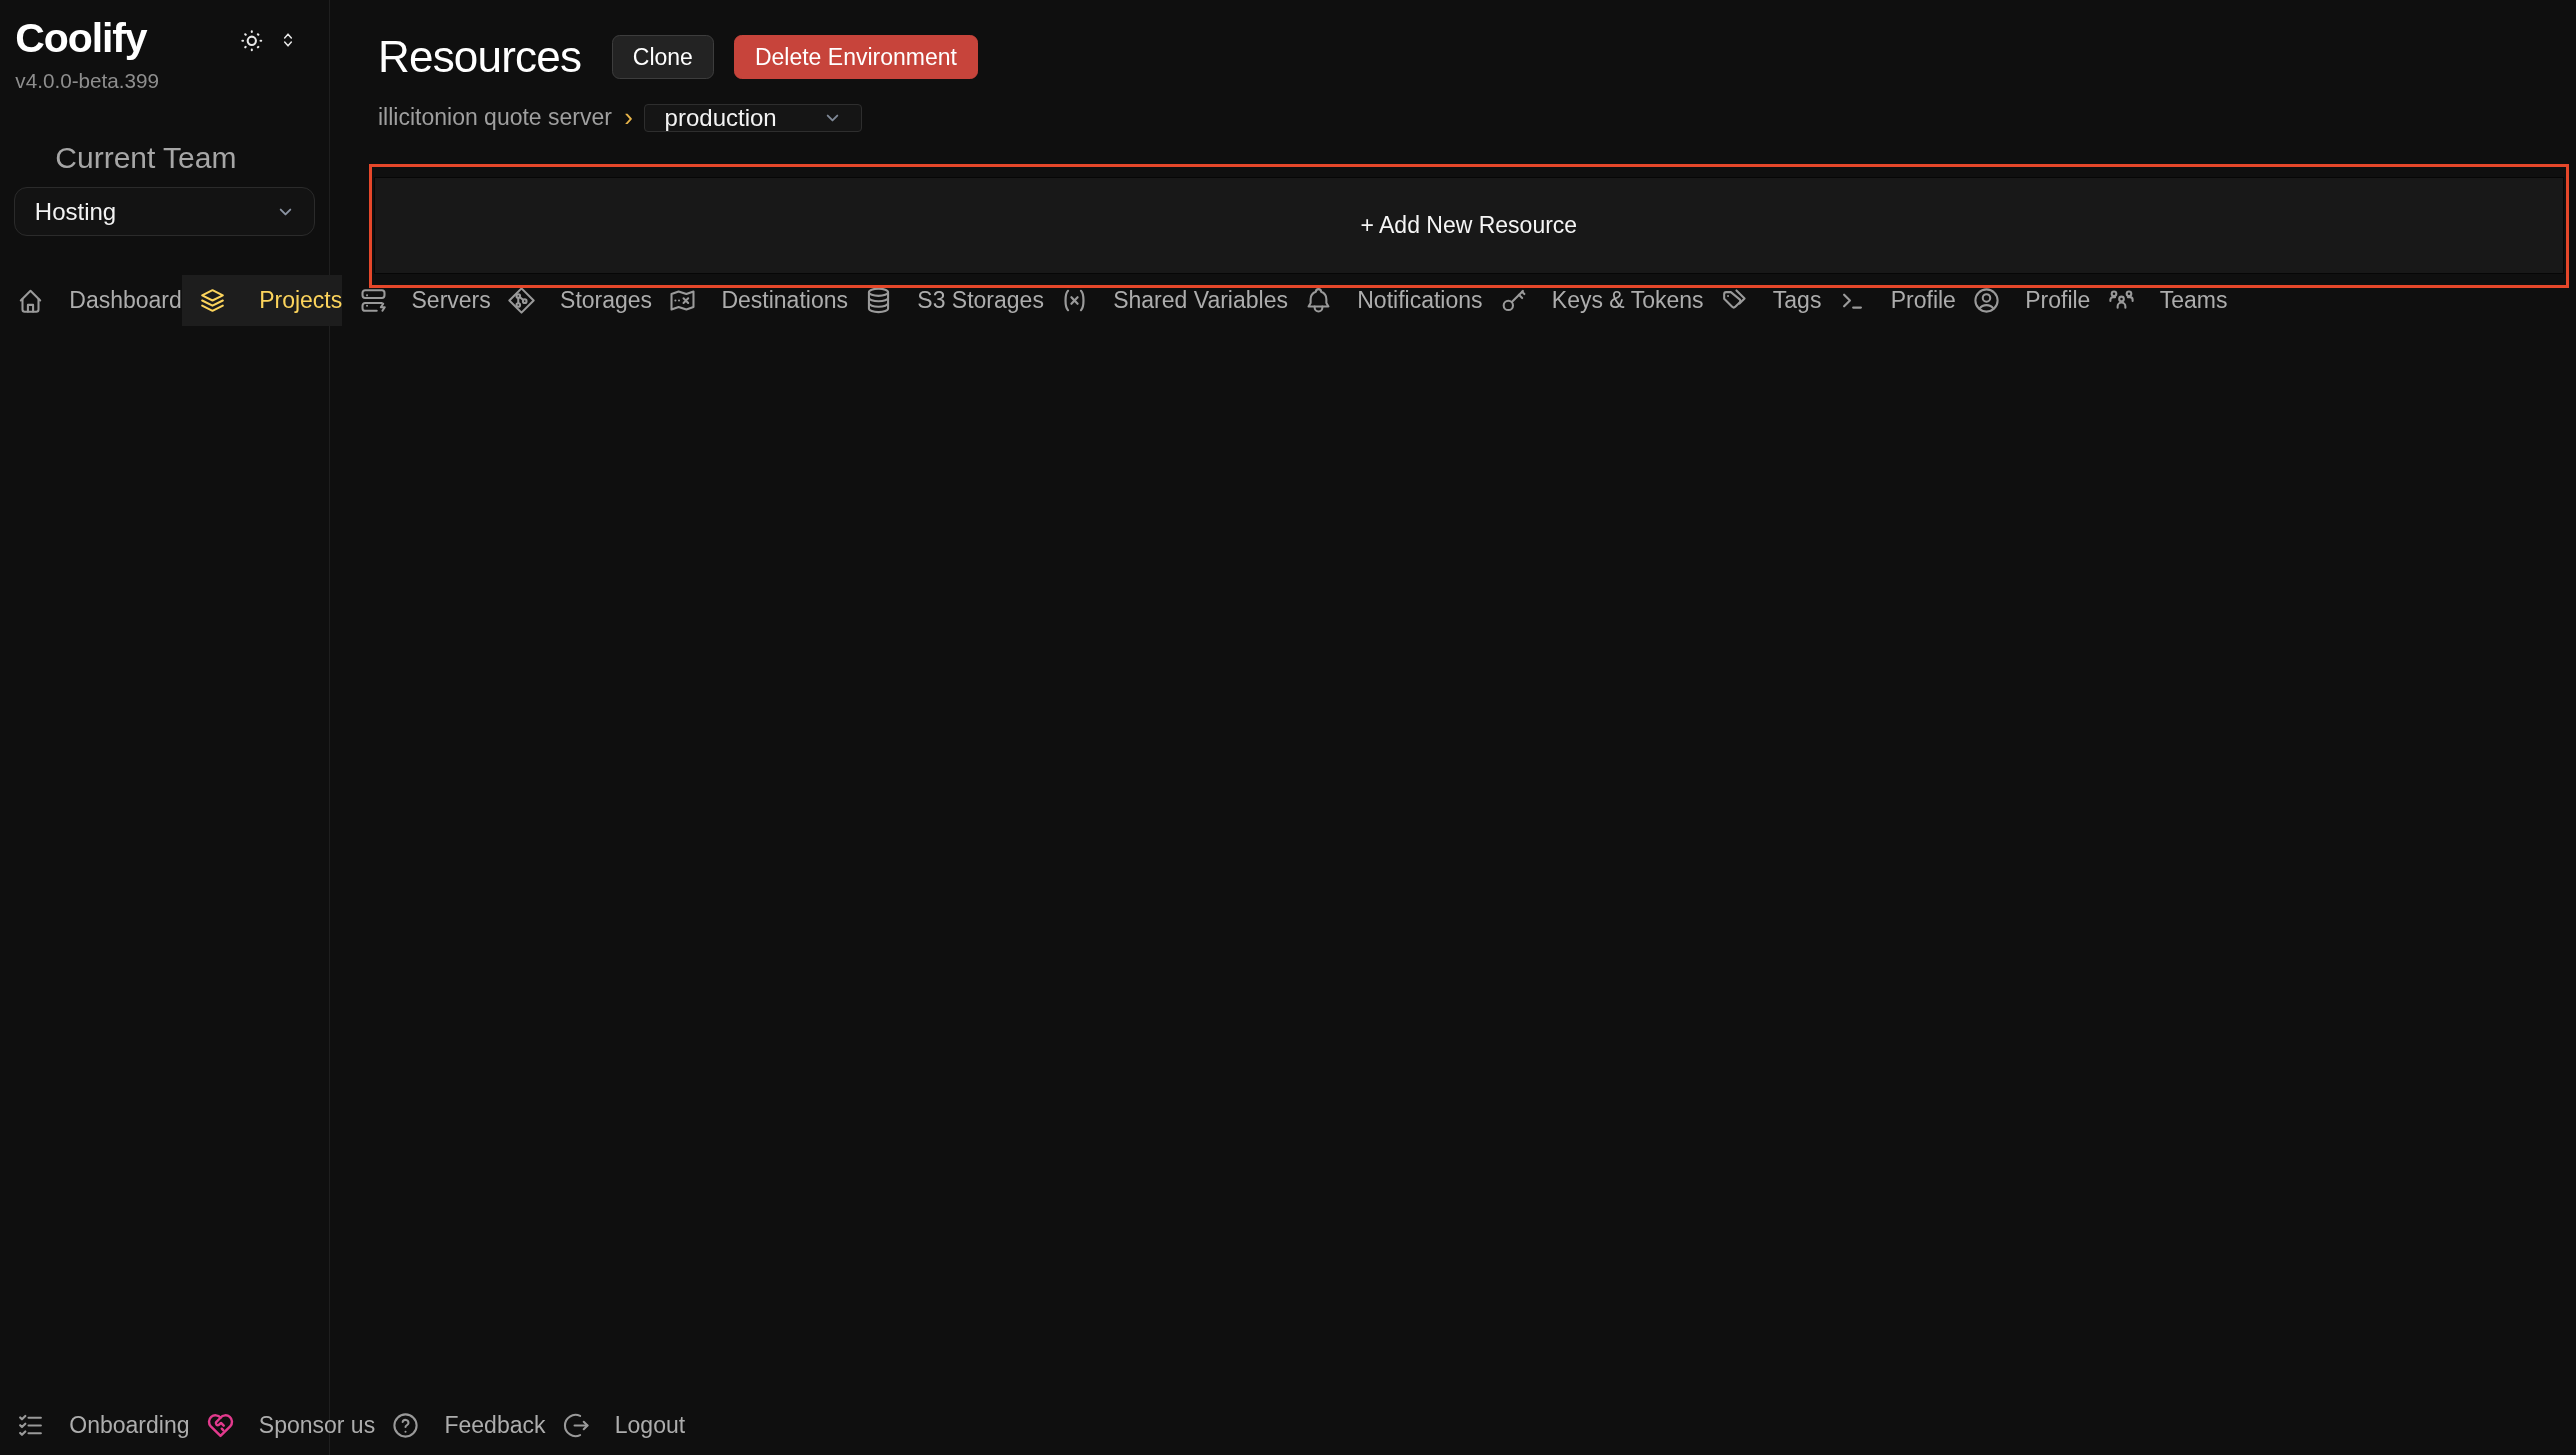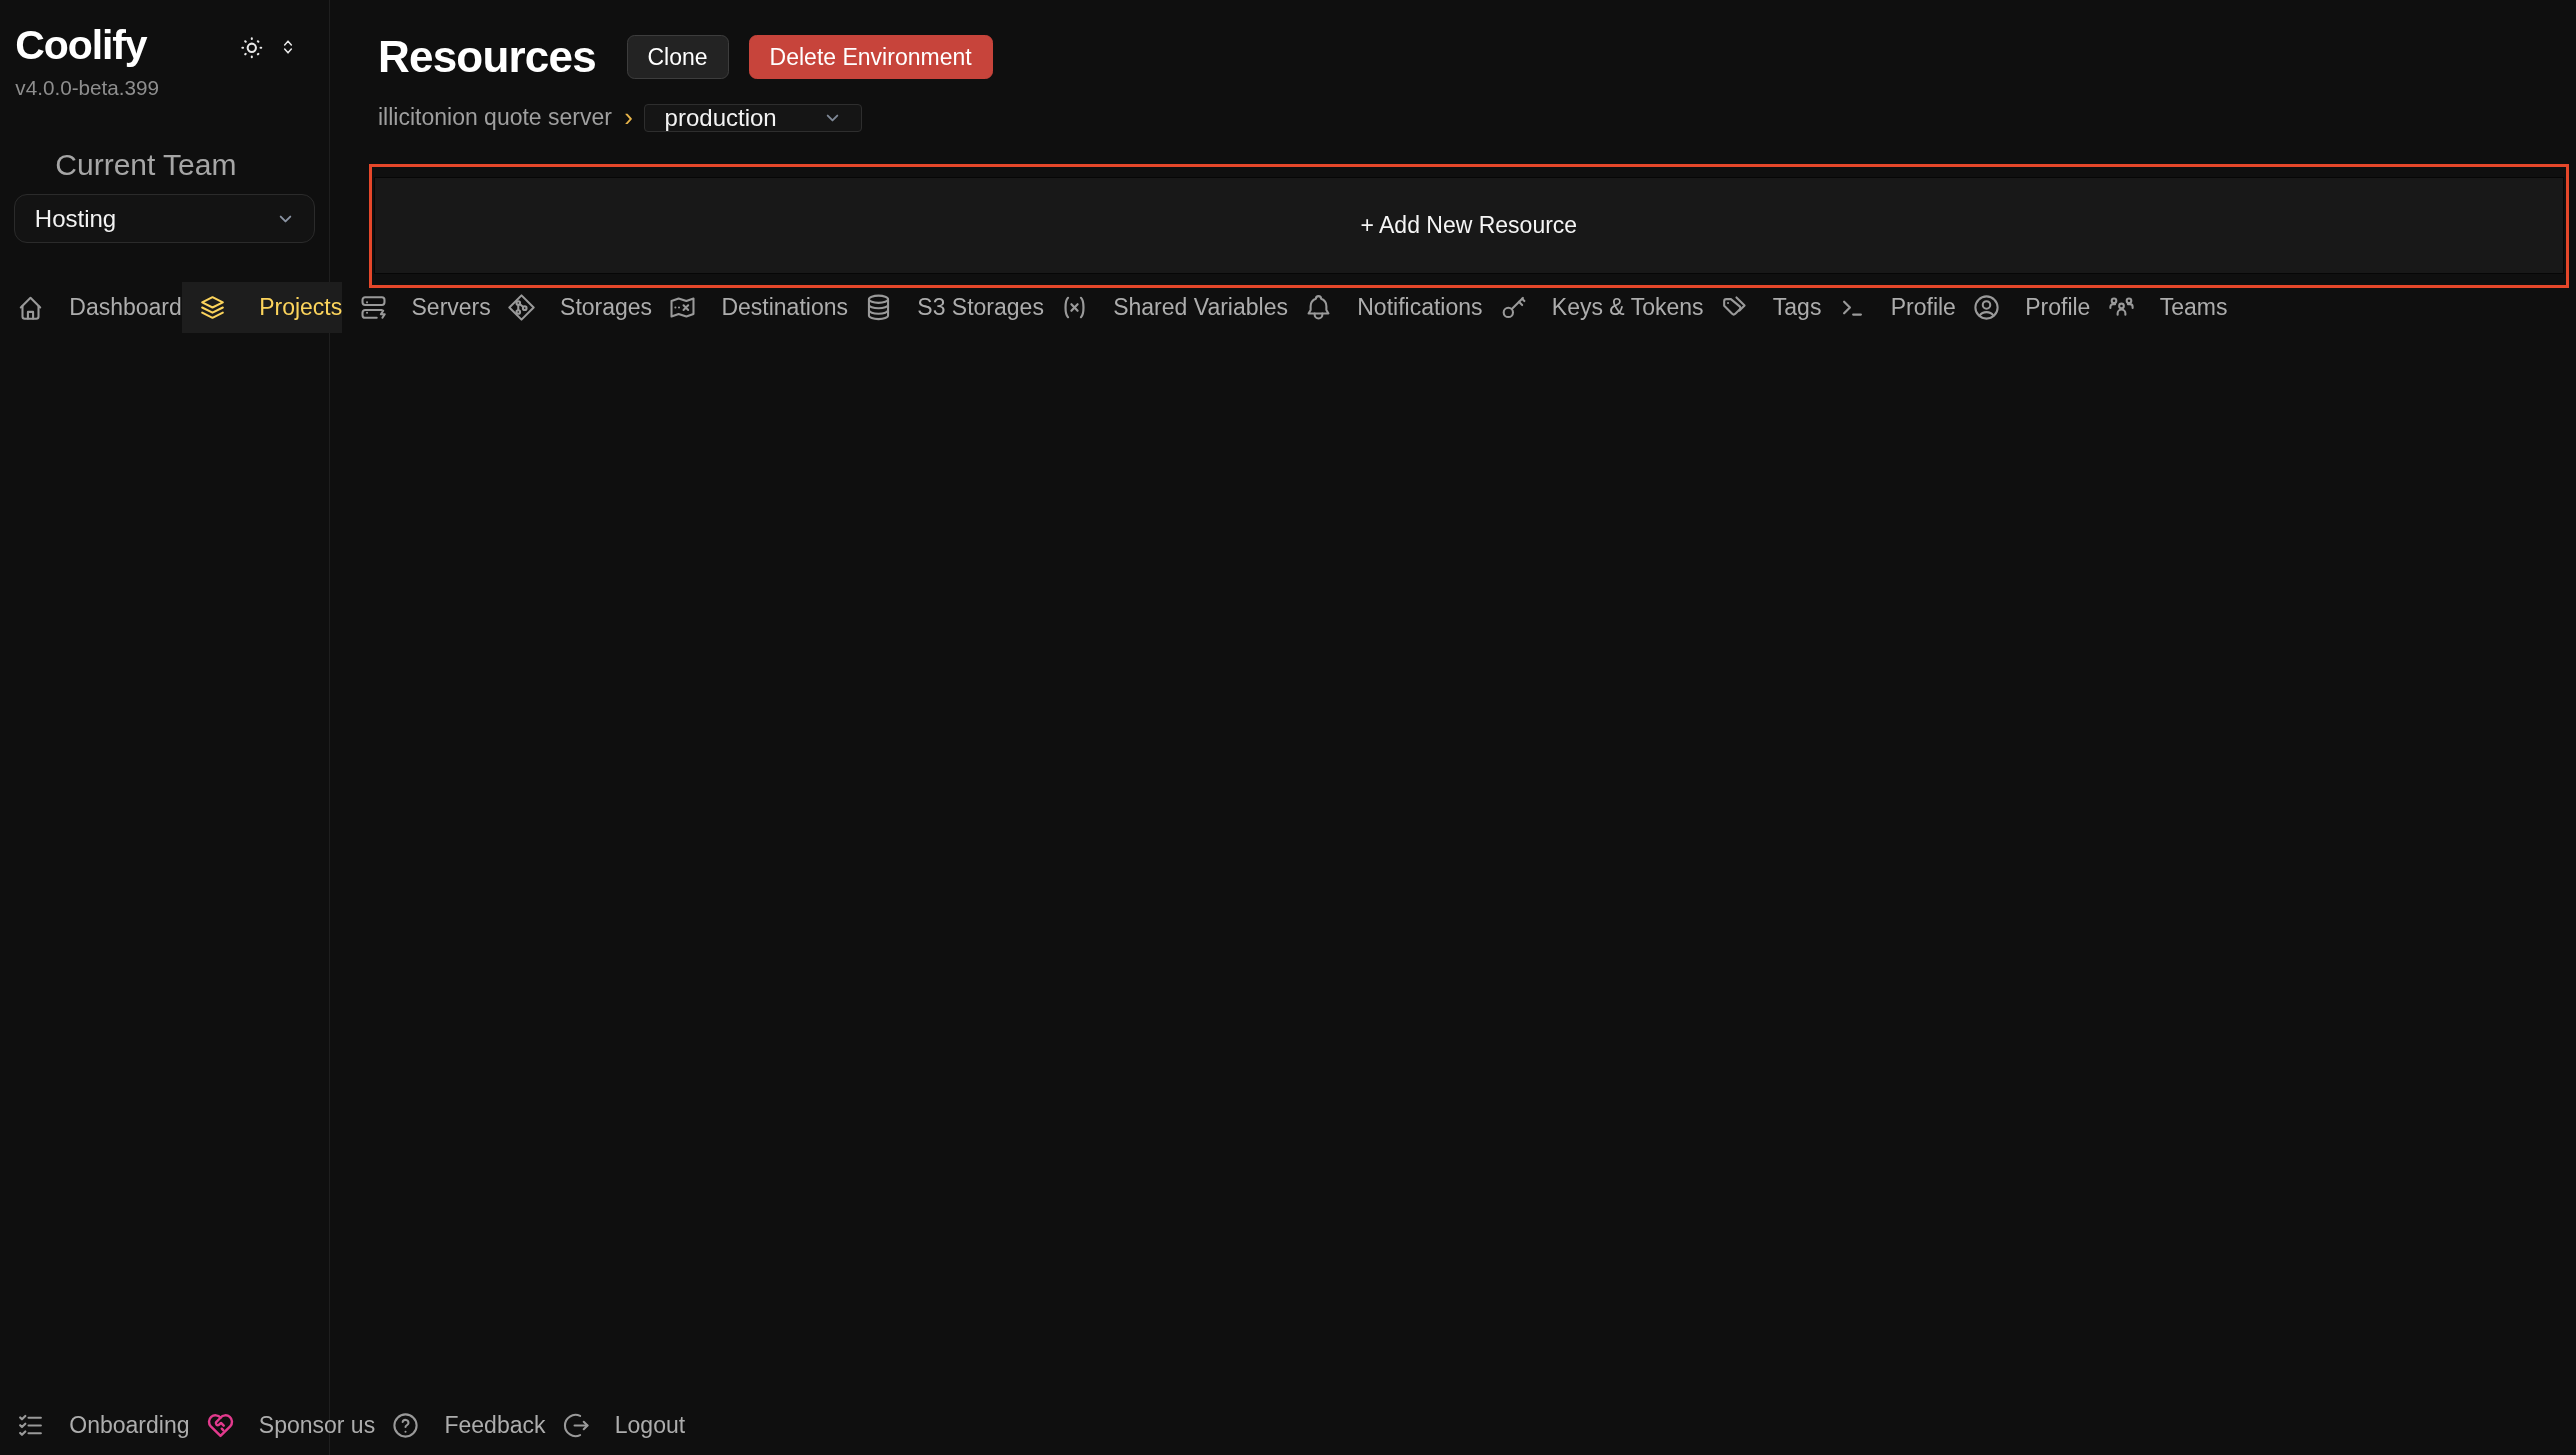--- a/index.html
+++ b/index.html
@@ -12,21 +12,21 @@
     display:flex;
   }
   svg { display:block; }
 
   
   .sidebar {
     width:330px; min-width:330px; height:1456px;
     background:#0f0f0f;
     border-right:1.5px solid #1f1f1f;
     display:flex; flex-direction:column;
-    padding-top:23px;
+    padding-top:16px;
   }
   .logo-row { display:flex; align-items:flex-start; justify-content:space-between; padding:0 31px 0 15.3px; }
   .logo { font-size:41px; font-weight:700; letter-spacing:-1.1px; color:#ffffff; line-height:1.1; }
   .logo-icons { display:flex; align-items:center; gap:12.3px; margin-top:10.7px; color:#e8e8e8; }
   .icon-btn { background:none; border:none; color:#e8e8e8; cursor:pointer; padding:0; }
   .version { padding:7.7px 15.3px 0; font-size:20.7px; color:#8e8e8e; }
 
   .team-label { margin-top:48px; padding:0 15.3px; font-size:30px; color:#a6a6a6;margin-left:40px; }
   .team-select {
     margin:12.3px 13.8px 0; height:49px;
@@ -44,21 +44,21 @@
     font-size:23px; color:#adadad; cursor:pointer; white-space:nowrap;
   }
   .nav-item .ic { width:31px; height:31px; color:#9a9a9a; flex:none; }
   .nav-item.active { background:#1d1d1d; color:var(--accent);gap:31px; }
   .nav-item.active .ic { color:var(--accent); }
   .nav-item .ic.pink { color:var(--pink); }
 
   
   .main { flex:1; padding:32px 0 0 48px; position:relative; }
   .title-row { display:flex; align-items:center; gap:20px; }
-  h1.page-title { font-size:44px; font-weight:700; letter-spacing:-0.8px; color:#ffffff; margin-right:10.7px; }
+  h1.page-title { font-size:44px; font-weight:400; letter-spacing:-0.8px; color:#ffffff; margin-right:10.7px; }
   .btn {
     font-family:inherit; font-size:23px; color:#fff; cursor:pointer;
     border-radius:7.7px; padding:0 20px; height:44px; display:flex; align-items:center;
   }
   .btn-clone { background:#232323; border:1.5px solid #3d3d3d; }
   .btn-danger { background:var(--danger); border:1.5px solid var(--danger); }
 
   .breadcrumb { margin-top:21.5px; display:flex; align-items:center; font-size:23px; }
   .crumb-project { color:#9f9f9f; }
   .crumb-sep { color:var(--accent-deep); margin:0 10.7px 0 12.3px; font-size:26px; line-height:1; transform:translateY(-1.5px); }

